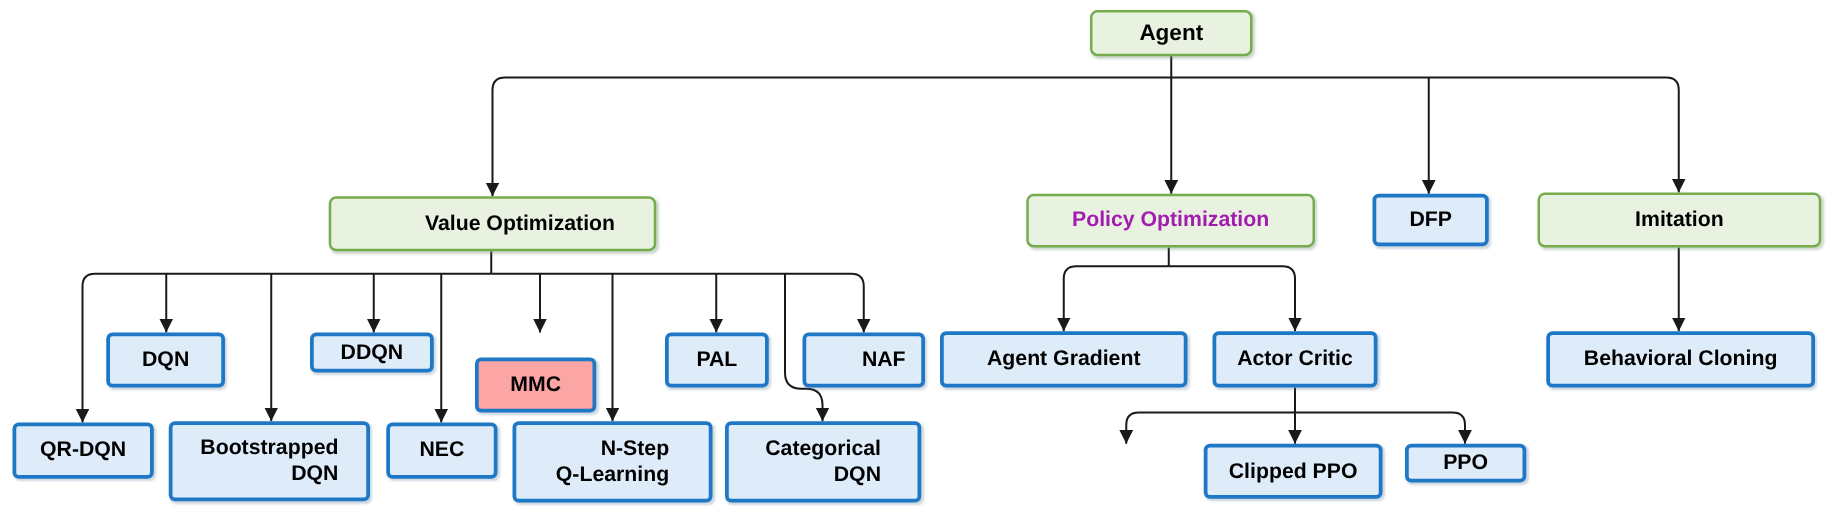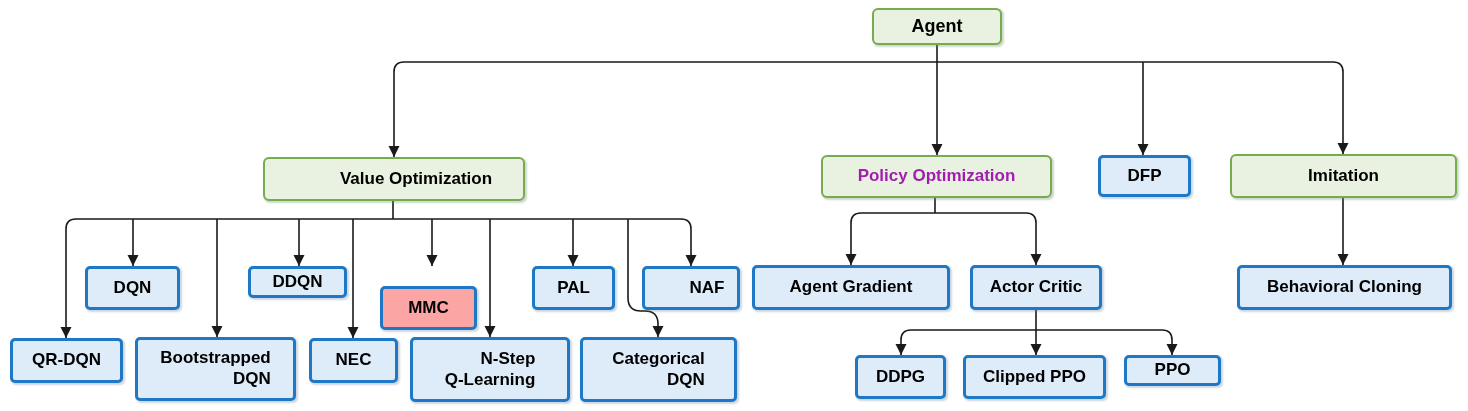--- a/index.html
+++ b/index.html
@@ -67,16 +67,15 @@
     <div class="node blue" style="left: 970px; top: 265px; width: 132px; height: 45px; font-size: 17px; color: rgb(0, 0, 0); background: rgb(222, 235, 248); border: 3px solid rgb(30, 120, 198);">Actor Critic</div>
     <div class="node blue" style="left: 1237px; top: 265px; width: 215px; height: 45px; font-size: 17px; color: rgb(0, 0, 0); background: rgb(222, 235, 248); border: 3px solid rgb(30, 120, 198);">Behavioral Cloning</div>
     <div class="node blue" style="left: 10px; top: 338px; width: 113px; height: 45px; font-size: 17px; color: rgb(0, 0, 0); background: rgb(222, 235, 248); border: 3px solid rgb(30, 120, 198);">QR-DQN</div>
     <div class="node blue" style="left: 135px; top: 337px; width: 161px; height: 64px; font-size: 17px; color: rgb(0, 0, 0); background: rgb(222, 235, 248); border: 3px solid rgb(30, 120, 198);">Bootstrapped
 DQN</div>
     <div class="node blue" style="left: 309px; top: 338px; width: 89px; height: 45px; font-size: 17px; color: rgb(0, 0, 0); background: rgb(222, 235, 248); border: 3px solid rgb(30, 120, 198);">NEC</div>
     <div class="node blue" style="left: 410px; top: 337px; width: 160px; height: 65px; font-size: 17px; color: rgb(0, 0, 0); background: rgb(222, 235, 248); border: 3px solid rgb(30, 120, 198);">N-Step
 Q-Learning</div>
     <div class="node blue" style="left: 580px; top: 337px; width: 157px; height: 65px; font-size: 17px; color: rgb(0, 0, 0); background: rgb(222, 235, 248); border: 3px solid rgb(30, 120, 198);">Categorical
 DQN</div>
-    <div class="node blue" style="left: 855px; top: 355px; width: 91px; height: 44px; font-size: 17px; color: rgb(0, 0, 0); background: rgb(222, 235, 248); border: 3px solid rgb(30, 120, 198);">DDPG</div>
     <div class="node blue" style="left: 963px; top: 355px; width: 143px; height: 44px; font-size: 17px; color: rgb(0, 0, 0); background: rgb(222, 235, 248); border: 3px solid rgb(30, 120, 198);">Clipped PPO</div>
     <div class="node blue" style="left: 1124px; top: 355px; width: 97px; height: 31px; font-size: 17px; color: rgb(0, 0, 0); background: rgb(222, 235, 248); border: 3px solid rgb(30, 120, 198);">PPO</div>
   </div>
 
 </body></html>

